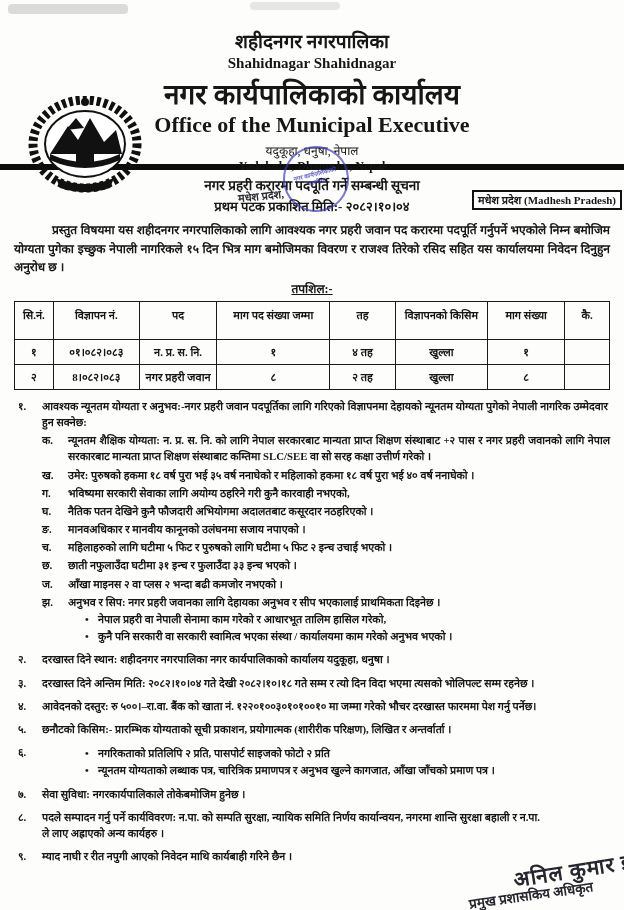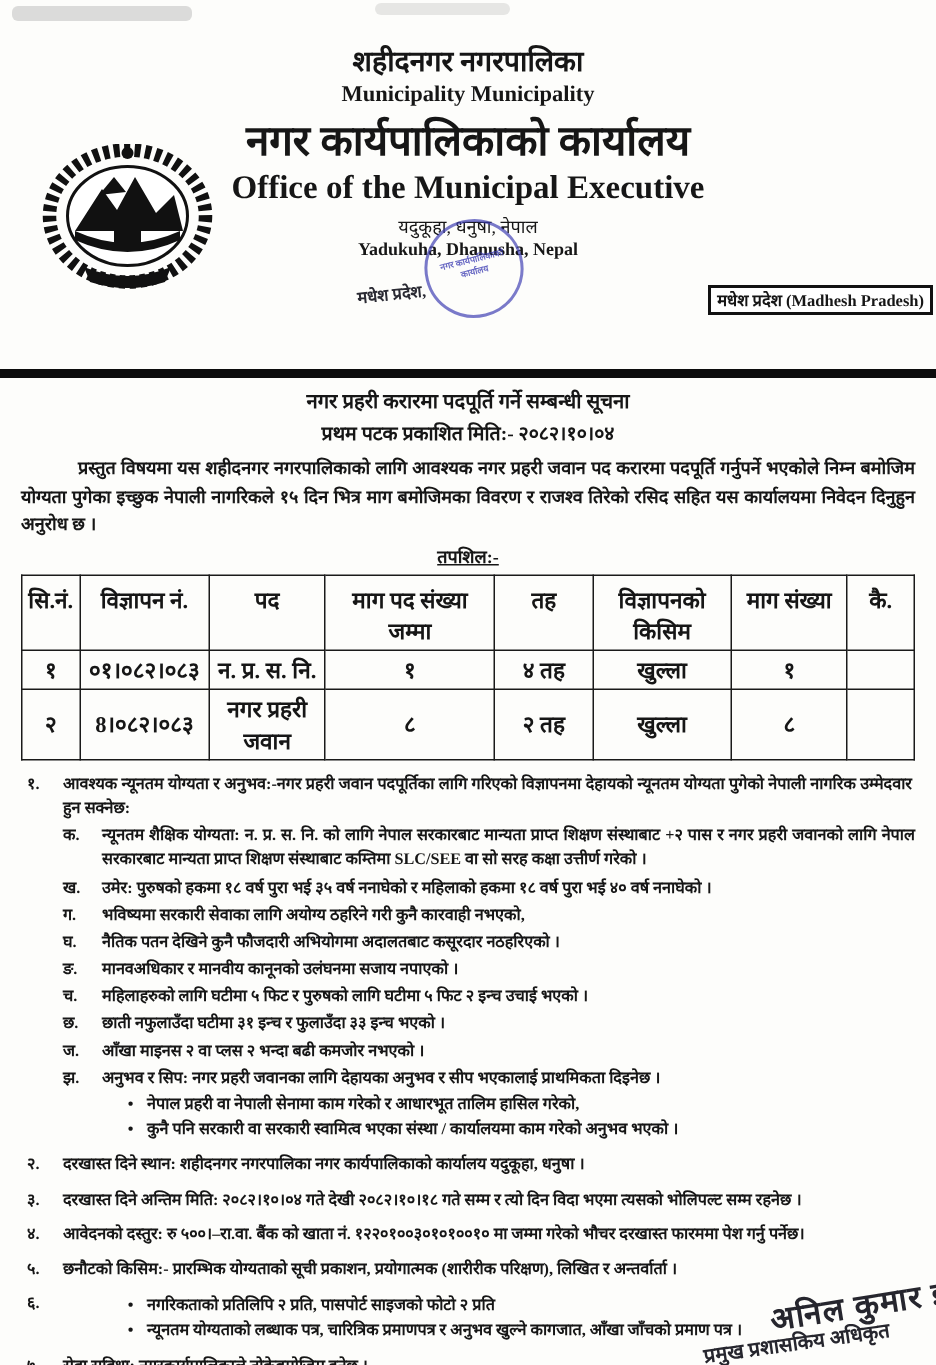--- a/index.html
+++ b/index.html
@@ -2,21 +2,21 @@
 <html><head>
 <meta charset="utf-8">
 <style>
   html,body{margin:0;padding:0;background:#e9e9e7;}
   .page{
     position:relative;width:624px;height:910px;margin:0 auto;
     background:#fdfdfb;overflow:hidden;
     font-family:"Liberation Serif","DejaVu Serif",serif;color:#161616;
   }
   
-  .header{position:relative;height:246px;}
+  .header{position:relative;height:164px;}
   .h-center{position:absolute;left:0;right:0;top:30px;text-align:center;}
   .muni-np{font-size:19px;font-weight:bold;line-height:1.25;}
   .muni-en{font-size:15px;font-weight:bold;line-height:1.3;}
   .office-np{font-size:28px;font-weight:bold;line-height:1.25;margin-top:4px;}
   .office-en{font-size:22px;font-weight:bold;line-height:1.15;font-family:Liberation Serif, serif;}
   .addr-np{font-size:12px;font-weight:normal;margin-top:4px;}
   .addr-en{font-size:12px;font-weight:bold;}
   .emblem{position:absolute;left:26px;top:96px;width:118px;height:100px;}
   .round-stamp{
     position:absolute;left:283px;top:146px;width:62px;height:62px;border-radius:50%;
@@ -32,21 +32,21 @@
     font-size:11px;font-weight:bold;padding:0 4px 1px 4px;z-index:3;
   }
   .thick-rule{height:6px;background:#0d0d0d;margin:0 0 0 0;}
   
   .body{padding:4px 14px 0 14px;}
   .notice-title{text-align:center;font-size:13.5px;font-weight:bold;margin-top:2px;}
   .notice-date{text-align:center;font-size:13px;font-weight:bold;margin-top:3px;}
   .intro{font-size:12px;font-weight:bold;line-height:1.55;text-align:justify;margin-top:6px;text-indent:38px;}
   .tapashil{text-align:center;font-size:12px;font-weight:bold;text-decoration:underline;margin-top:3px;}
   
-  table.vac{border-collapse:collapse;width:100%;margin-top:4px;font-size:15px;}
+  table.vac{border-collapse:collapse;width:100%;margin-top:4px;font-size:11px;}
   table.vac th,table.vac td{border:1.5px solid #1a1a1a;text-align:center;font-weight:bold;padding:2px 2px;}
   table.vac th{height:30px;vertical-align:top;padding-top:5px;}
   table.vac td{height:20px;}
   
   .sections{margin-top:8px;font-size:10.8px;line-height:1.5;}
   .sec{display:flex;margin-top:6px;}
   .sec-num{width:24px;flex:0 0 24px;font-weight:bold;text-align:left;padding-left:4px;}
   .sec-text{flex:1;font-weight:bold;text-align:justify;padding-right:2px;}
   .subs{margin-top:2px;}
   .sub{display:flex;margin-top:2px;}
@@ -90,21 +90,21 @@
       <path d="M24 58 L42 30 L52 44 L64 22 L78 46 L90 34 L96 58 Z" fill="#111"></path>
       <path d="M24 58 Q59 74 94 58 L94 64 Q59 80 24 64 Z" fill="#111"></path>
       <path d="M40 34 L50 22 L58 32 Z" fill="#111"></path>
       <rect x="50" y="58" width="18" height="8" fill="#111"></rect>
       <path d="M30 82 Q59 94 88 82 L84 92 Q59 100 34 92 Z" fill="#111"></path>
       <circle cx="59" cy="6" r="4" fill="#111"></circle>
     </svg>
 
     <div class="h-center">
       <div class="muni-np">शहीदनगर नगरपालिका</div>
-      <div class="muni-en">Municipality Municipality</div>
+      <div class="muni-en">Shahidnagar Shahidnagar</div>
       <div class="office-np">नगर कार्यपालिकाको कार्यालय</div>
       <div class="office-en">Office of the Municipal Executive</div>
       <div class="addr-np">यदुकूहा, धनुषा, नेपाल</div>
       <div class="addr-en">Yadukuha, Dhanusha, Nepal</div>
     </div>
 
     <div class="round-stamp">
       <span>नगर कार्यपालिकाको कार्यालय</span>
     </div>
     <div class="stamp-arc">मधेश प्रदेश,</div>

